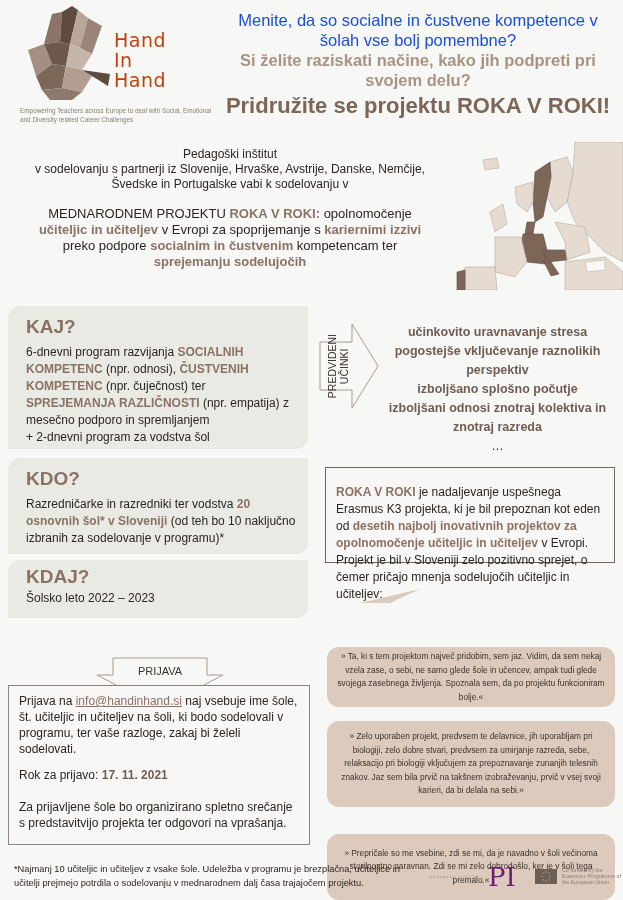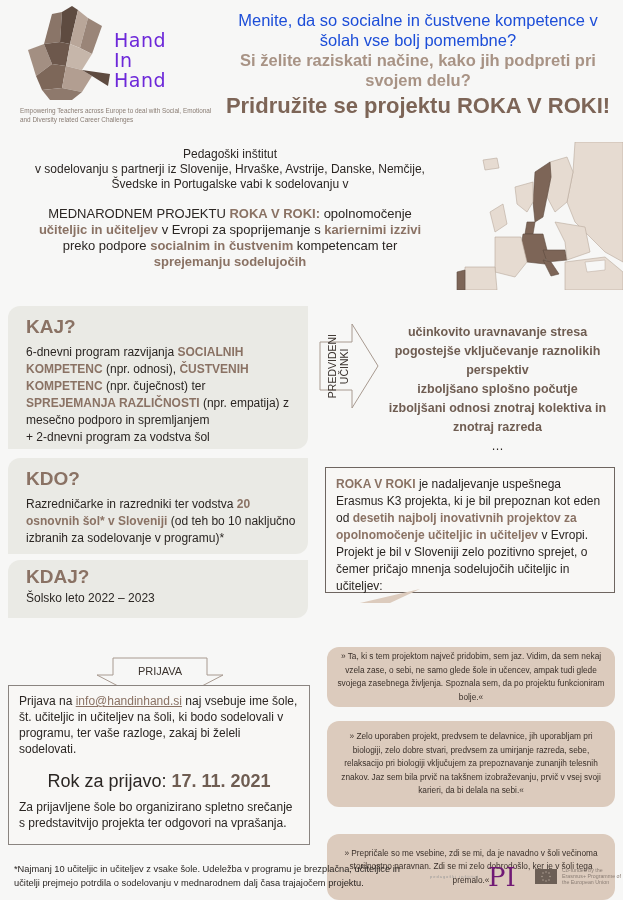--- a/index.html
+++ b/index.html
@@ -10,21 +10,21 @@
     color: #2b2623;
     position: relative;
   }
   .brown { color: #8a7264; font-weight: bold; }
   .abs { position: absolute; }
 
   
   .logo { left: 10px; top: 2px; width: 205px; height: 125px; }
   .logo-hand { position: absolute; left: 12px; top: 2px; width: 90px; height: 100px; }
   .logo-word { position: absolute; left: 104px; top: 28px; font-family: "DejaVu Sans", sans-serif;
-               font-size: 19px; line-height: 20px; color: #6d28d9; letter-spacing: 0.5px; }
+               font-size: 19px; line-height: 20px; color: #c2410c; letter-spacing: 0.5px; }
   .logo-tag { position: absolute; left: 10px; top: 104px; width: 200px; font-size: 6.4px; line-height: 9px; color: #8a7d74; }
 
   
   .hdr { left: 218px; top: 10px; width: 400px; text-align: center; }
   .hdr .q1 { font-size: 16.5px; font-weight: normal; color: #1d4ed8; line-height: 20px; }
   .hdr .q2 { font-size: 16.5px; font-weight: bold; color: #a89385; line-height: 20px; }
   .hdr .cta { font-size: 22px; font-weight: bold; color: #7d6557; line-height: 28px; margin-top: 2px; }
 
   
   .intro { left: 30px; top: 147px; width: 400px; text-align: center; font-size: 12px; line-height: 15px; }
@@ -41,36 +41,36 @@
   .kdaj { top: 560px; width: 300px; height: 58px; }
 
   
   .arrow-right { left: 318px; top: 322px; width: 62px; height: 88px; }
   .arrow-right-label { position: absolute; left: 2px; top: 0; width: 36px; height: 88px; display: flex; align-items: center; justify-content: center; }
   .arrow-right-label span { writing-mode: vertical-rl; transform: rotate(180deg); font-size: 10.5px; line-height: 12px; text-align: center; color: #3a322d; }
 
   .effects { left: 385px; top: 323px; width: 225px; text-align: center; font-size: 12.5px; line-height: 19px; font-weight: bold; color: #6f5d52; }
 
   
-  .roka { left: 325px; top: 467px; width: 290px; height: 126px; border: 1px solid #6e6560; background: #f8f7f5; padding: 8px 10px; font-size: 12px; line-height: 17px; }
+  .roka { left: 325px; top: 467px; width: 290px; height: 96px; border: 1px solid #6e6560; background: #f8f7f5; padding: 16px 10px; font-size: 12px; line-height: 17px; }
 
   
   .bubble { background: #dccbbd; border-radius: 12px; left: 327px; width: 288px; text-align: center; font-size: 8.3px; line-height: 13.5px; color: #3a302a; padding: 0 10px; display: flex; align-items: center; justify-content: center; margin-top: 48px; }
   .b1 { top: 599px; height: 60px; }
   .b2 { top: 673px; height: 86px; }
   .b3 { top: 786px; height: 66px; }
   .tails { left: 320px; top: 575px; width: 303px; height: 230px; pointer-events: none; }
 
   
   .arrow-down { left: 95px; top: 657px; width: 130px; height: 52px; }
   .arrow-down-label { position: absolute; left: 0; top: 8px; width: 130px; text-align: center; font-size: 11px; color: #3a322d; }
 
   .prijava { left: 8px; top: 685px; width: 302px; height: 160px; border: 1px solid #8a8480; background: #f8f7f5; padding: 7px 10px; font-size: 12px; line-height: 16px; }
   .prijava a { color: #8a7264; text-decoration: underline; }
-  .rok { text-align: center; font-size: 18px; margin-top: 16px; }
+  .rok { font-size: 12px; margin-top: 10px; }
   .rok b { color: #6f5d52; }
   .prijava .end { position: absolute; left: 10px; top: 113px; width: 280px; }
 
   .footnote { left: 14px; top: 862px; width: 410px; font-size: 9.3px; line-height: 14px; }
 
   .partners { left: 430px; top: 862px; width: 190px; height: 30px; }
   .pi-text { position: absolute; left: 0; top: 12px; font-size: 4px; letter-spacing: 1px; color: #999; }
   .pi-logo { position: absolute; left: 58px; top: 0; font-family: "DejaVu Serif", serif; font-size: 26px; color: #701a75; line-height: 30px; }
   .eu-flag { position: absolute; left: 105px; top: 7px; width: 22px; height: 15px; background: #6c5f56; }
   .eu-text { position: absolute; left: 132px; top: 5px; width: 60px; font-size: 5.3px; line-height: 6px; color: #8a7d74; }

